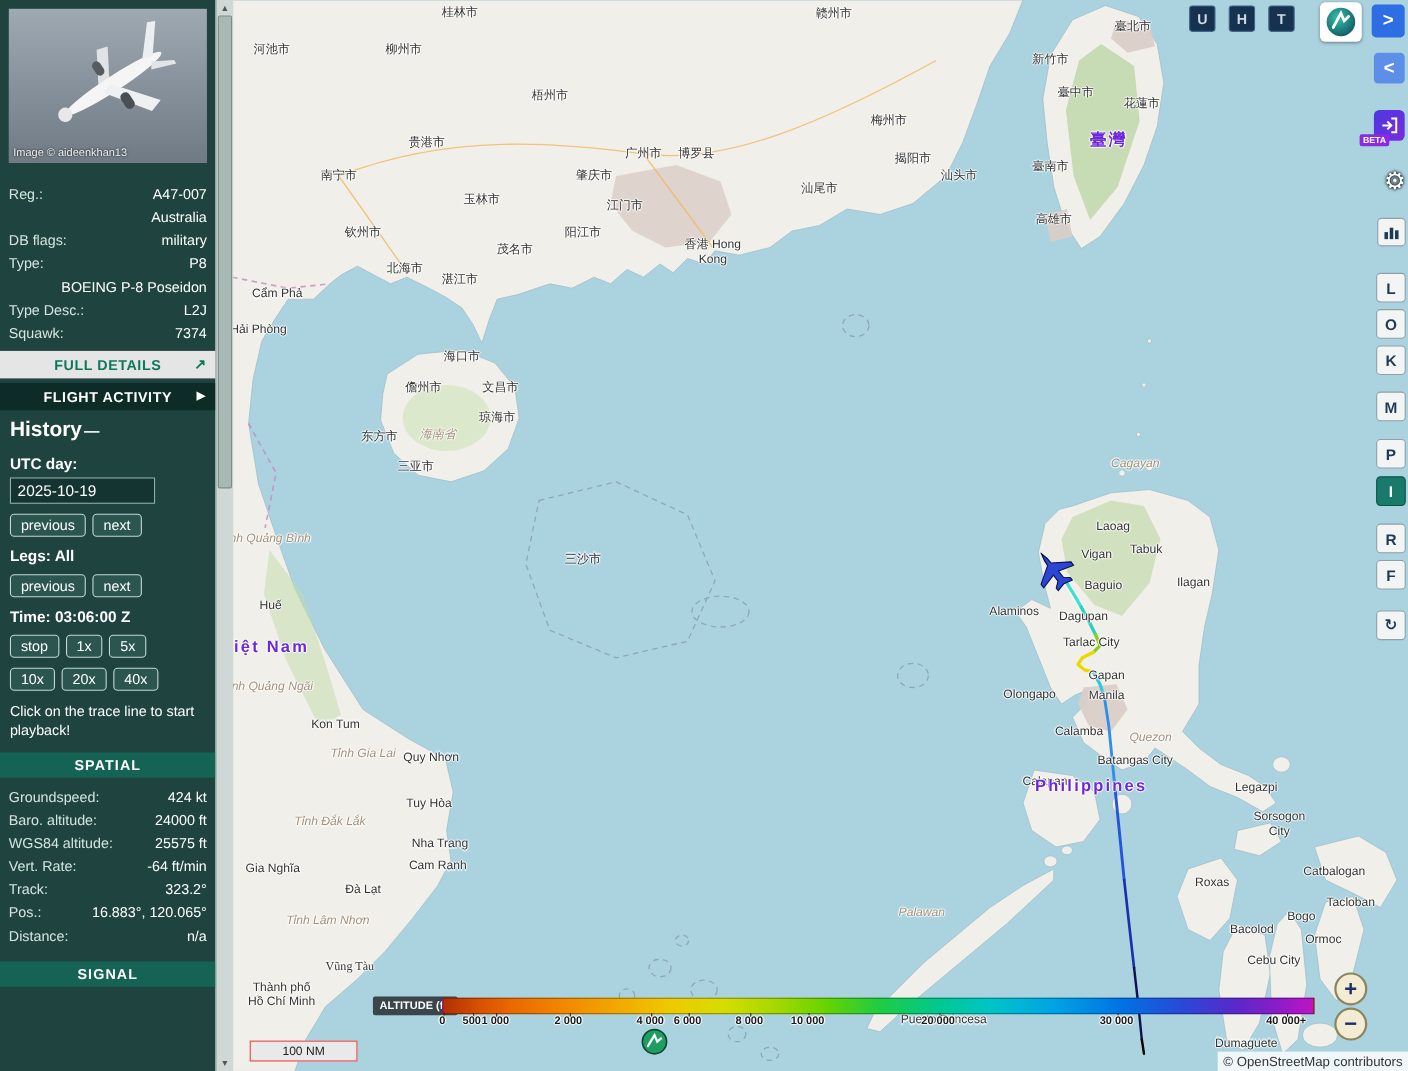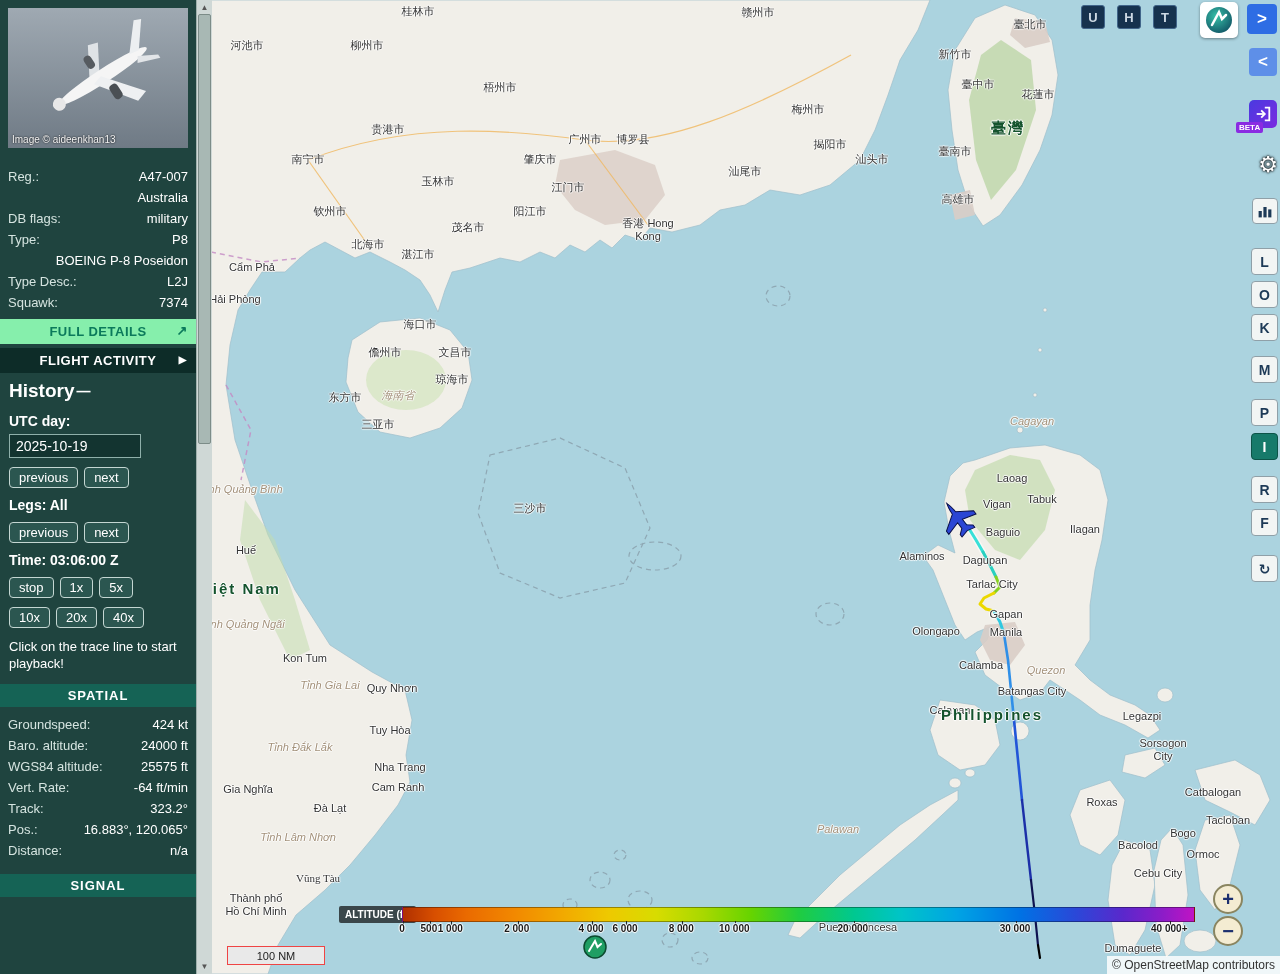--- a/index.html
+++ b/index.html
@@ -17,21 +17,21 @@
   .sitelogo{width:20px;height:20px;border-radius:50%;background:radial-gradient(circle at 35% 35%,#3cc97e,#0c5a3a);display:inline-block;position:relative;}
   .sitelogo::after{content:"▲";position:absolute;left:0;top:1px;width:100%;text-align:center;font-size:9px;color:#fff;}
   .sitelink{color:#fff;cursor:pointer;text-decoration:none;}
   .photo{margin:8px;position:relative;height:140px;background:#8a949c;}
   .photo svg{display:block;width:100%;height:100%;}
   .credit{position:absolute;left:4px;bottom:3px;font-size:10px;color:#f2f2f2;text-shadow:0 0 2px #000;}
   .info{padding:10px 8px 6px;}
   .irow{display:flex;justify-content:flex-start;line-height:21px;min-height:21px;}
   .il{color:#d5e4e0;white-space:nowrap;}
   .iv{color:#fff;text-align:right;flex:1;}
-  .fulldetails{display:flex;width:100%;background:#86efac;color:#0b7a5b;border:none;font-weight:bold;font-size:13px;padding:5px 8px;justify-content:center;position:relative;cursor:pointer;letter-spacing:.5px;}
+  .fulldetails{display:flex;width:100%;background:#e5e5e5;color:#0b7a5b;border:none;font-weight:bold;font-size:13px;padding:5px 8px;justify-content:center;position:relative;cursor:pointer;letter-spacing:.5px;}
   .fulldetails .ext{position:absolute;right:8px;top:4px;font-size:13px;}
   .flightactivity{display:flex;width:100%;background:#0d2c28;color:#fff;border:none;font-weight:bold;font-size:13px;padding:5px 8px;justify-content:center;position:relative;margin-top:4px;cursor:pointer;letter-spacing:.5px;}
   .flightactivity .play{position:absolute;right:9px;top:6px;font-size:10px;}
   .history-head{display:flex;align-items:center;padding:7px 9px 2px;}
   .history-title{font-size:19px;font-weight:600;}
   .collapse{background:none;border:none;color:#fff;font-weight:bold;font-size:14px;cursor:pointer;padding:0 2px;}
   .hist{padding:0 9px;}
   .label-bold{font-weight:bold;margin:9px 0 5px;font-size:14px;}
   input.utc{width:118px;background:#133430;border:1px solid #8fb0aa;color:#fff;font-size:14px;padding:3px 6px;font-family:inherit;}
   .btnrow{display:flex;gap:6px;margin:9px 0;}
@@ -43,21 +43,21 @@
   #sb-scroll{position:absolute;left:196px;top:0;width:15px;height:974px;background:#cfd8d6;z-index:41;border-left:1px solid #9fb0ac;}
   .arr{position:absolute;left:0;width:100%;text-align:center;font-size:8px;color:#555;cursor:pointer;}
   .arr.up{top:3px;}  .arr.down{bottom:3px;}
   #thumb{position:absolute;left:1px;top:14px;width:11px;height:428px;background:#a8b8b4;border:1px solid #7c8c88;border-radius:2px;cursor:grab;}
   
   #map{position:absolute;left:211px;top:0;width:1069px;height:974px;background:#abd3df;overflow:hidden;}
   #map svg.base{position:absolute;left:0;top:0;}
   #labels{position:absolute;inset:0;pointer-events:none;z-index:5;}
   .lbl{position:absolute;transform:translate(-50%,-50%);font-size:11px;color:#333;white-space:pre;text-align:center;line-height:1.2;
        text-shadow:-1px 0 1px #fff,1px 0 1px #fff,0 -1px 1px #fff,0 1px 1px #fff;}
-  .lbl.big{font-size:15px;color:#14532d;letter-spacing:2px;font-weight:600;}
+  .lbl.big{font-size:15px;color:#6d28d9;letter-spacing:2px;font-weight:600;}
   .lbl.area{color:#a3917a;font-style:italic;}
   
   #legend{position:absolute;left:128px;top:906px;z-index:8;}
   #alt-title{position:absolute;left:0;top:0;background:rgba(10,10,10,.7);color:#fff;font-size:10px;font-weight:bold;padding:3px 6px;border-radius:2px;white-space:nowrap;}
   #alt-bar{position:absolute;left:63px;top:1px;width:791px;height:13px;border:1px solid rgba(0,0,0,.35);
     background:linear-gradient(to right,#b03000 0%,#d84f00 4%,#ea6a00 8%,#f28800 14%,#f2a800 20%,#eec900 26%,#d8dc00 32%,#a8d800 38%,#66d400 44%,#20cc40 50%,#00c890 57%,#00c4c8 63%,#00a4e4 70%,#0072e4 78%,#2a48d8 85%,#5a28cc 91%,#8c1cc8 96%,#c014c4 100%);}
   #alt-bar i{position:absolute;bottom:-4px;width:1px;height:4px;background:#222;}
   #alt-ticks{position:absolute;left:63px;top:17px;width:791px;height:14px;}
   #alt-ticks span{position:absolute;transform:translateX(-50%);font-size:10px;font-weight:bold;color:#1a1a1a;white-space:nowrap;
     text-shadow:-1px 0 1px #fff,1px 0 1px #fff,0 -1px 1px #fff,0 1px 1px #fff;}

